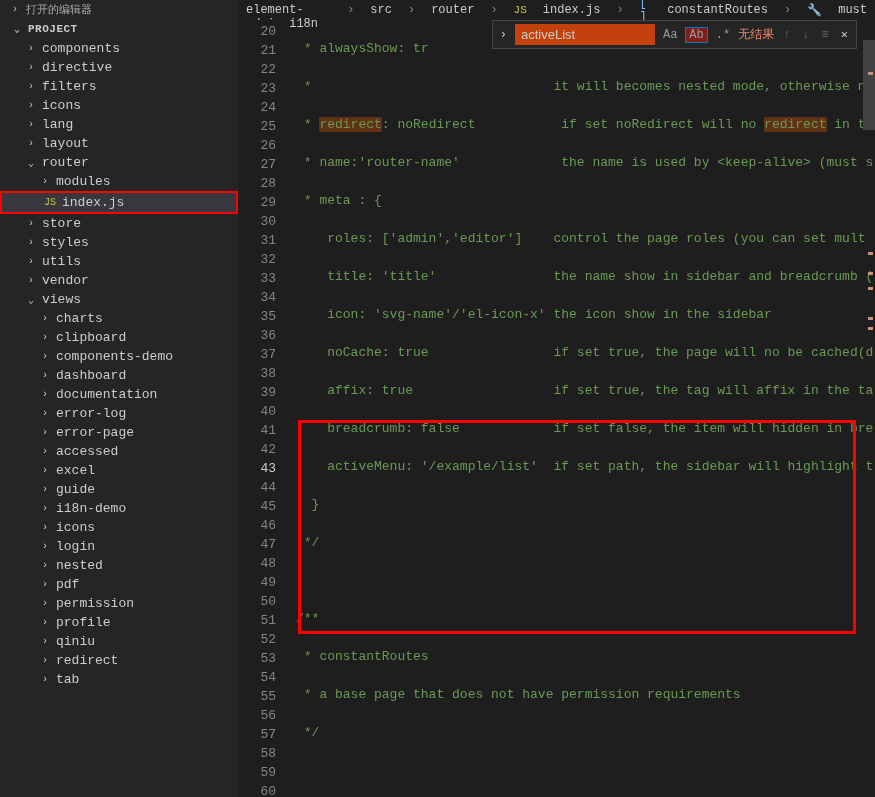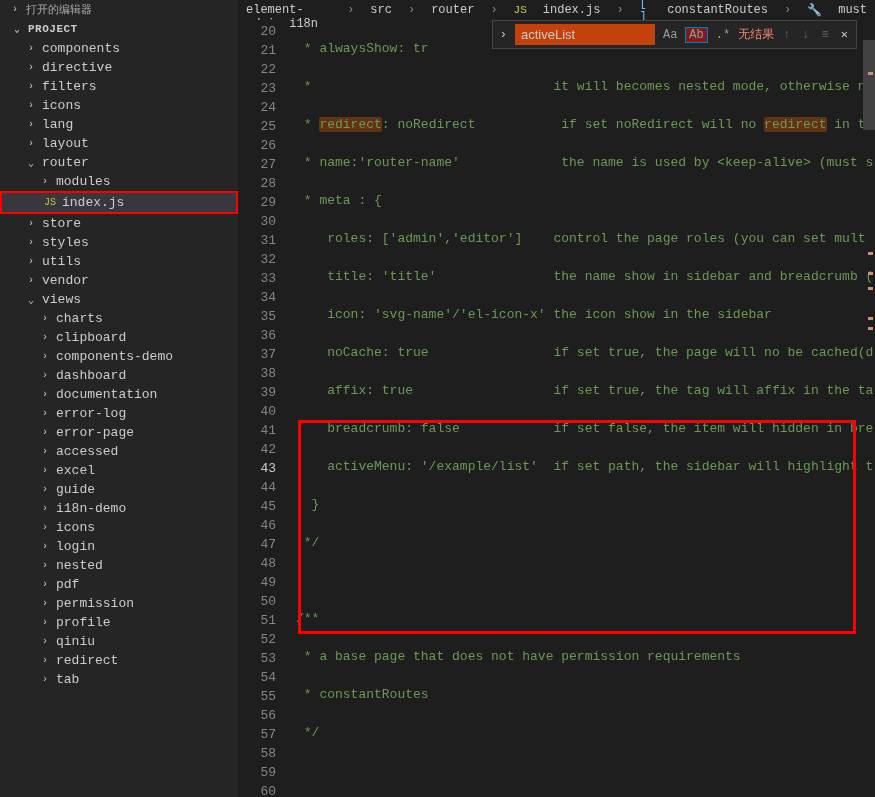--- a/index.html
+++ b/index.html
@@ -280,22 +280,22 @@
 <div class="code-line"><span class="c-comment">    title: 'title'               the name show in sidebar and breadcrumb (</span></div>
 <div class="code-line"><span class="c-comment">    icon: 'svg-name'/'el-icon-x' the icon show in the sidebar</span></div>
 <div class="code-line"><span class="c-comment">    noCache: true                if set true, the page will no be cached(d</span></div>
 <div class="code-line"><span class="c-comment">    affix: true                  if set true, the tag will affix in the ta</span></div>
 <div class="code-line"><span class="c-comment">    breadcrumb: false            if set false, the item will hidden in bre</span></div>
 <div class="code-line"><span class="c-comment">    activeMenu: '/example/list'  if set path, the sidebar will highlight t</span></div>
 <div class="code-line"><span class="c-comment">  }</span></div>
 <div class="code-line"><span class="c-comment"> */</span></div>
 <div class="code-line"></div>
 <div class="code-line"><span class="c-comment">/**</span></div>
+<div class="code-line"><span class="c-comment"> * constantRoutes</span></div>
 <div class="code-line"><span class="c-comment"> * a base page that does not have permission requirements</span></div>
-<div class="code-line"><span class="c-comment"> * constantRoutes</span></div>
 <div class="code-line"><span class="c-comment"> */</span></div>
 
 
 
 
 
 
 
 
 

